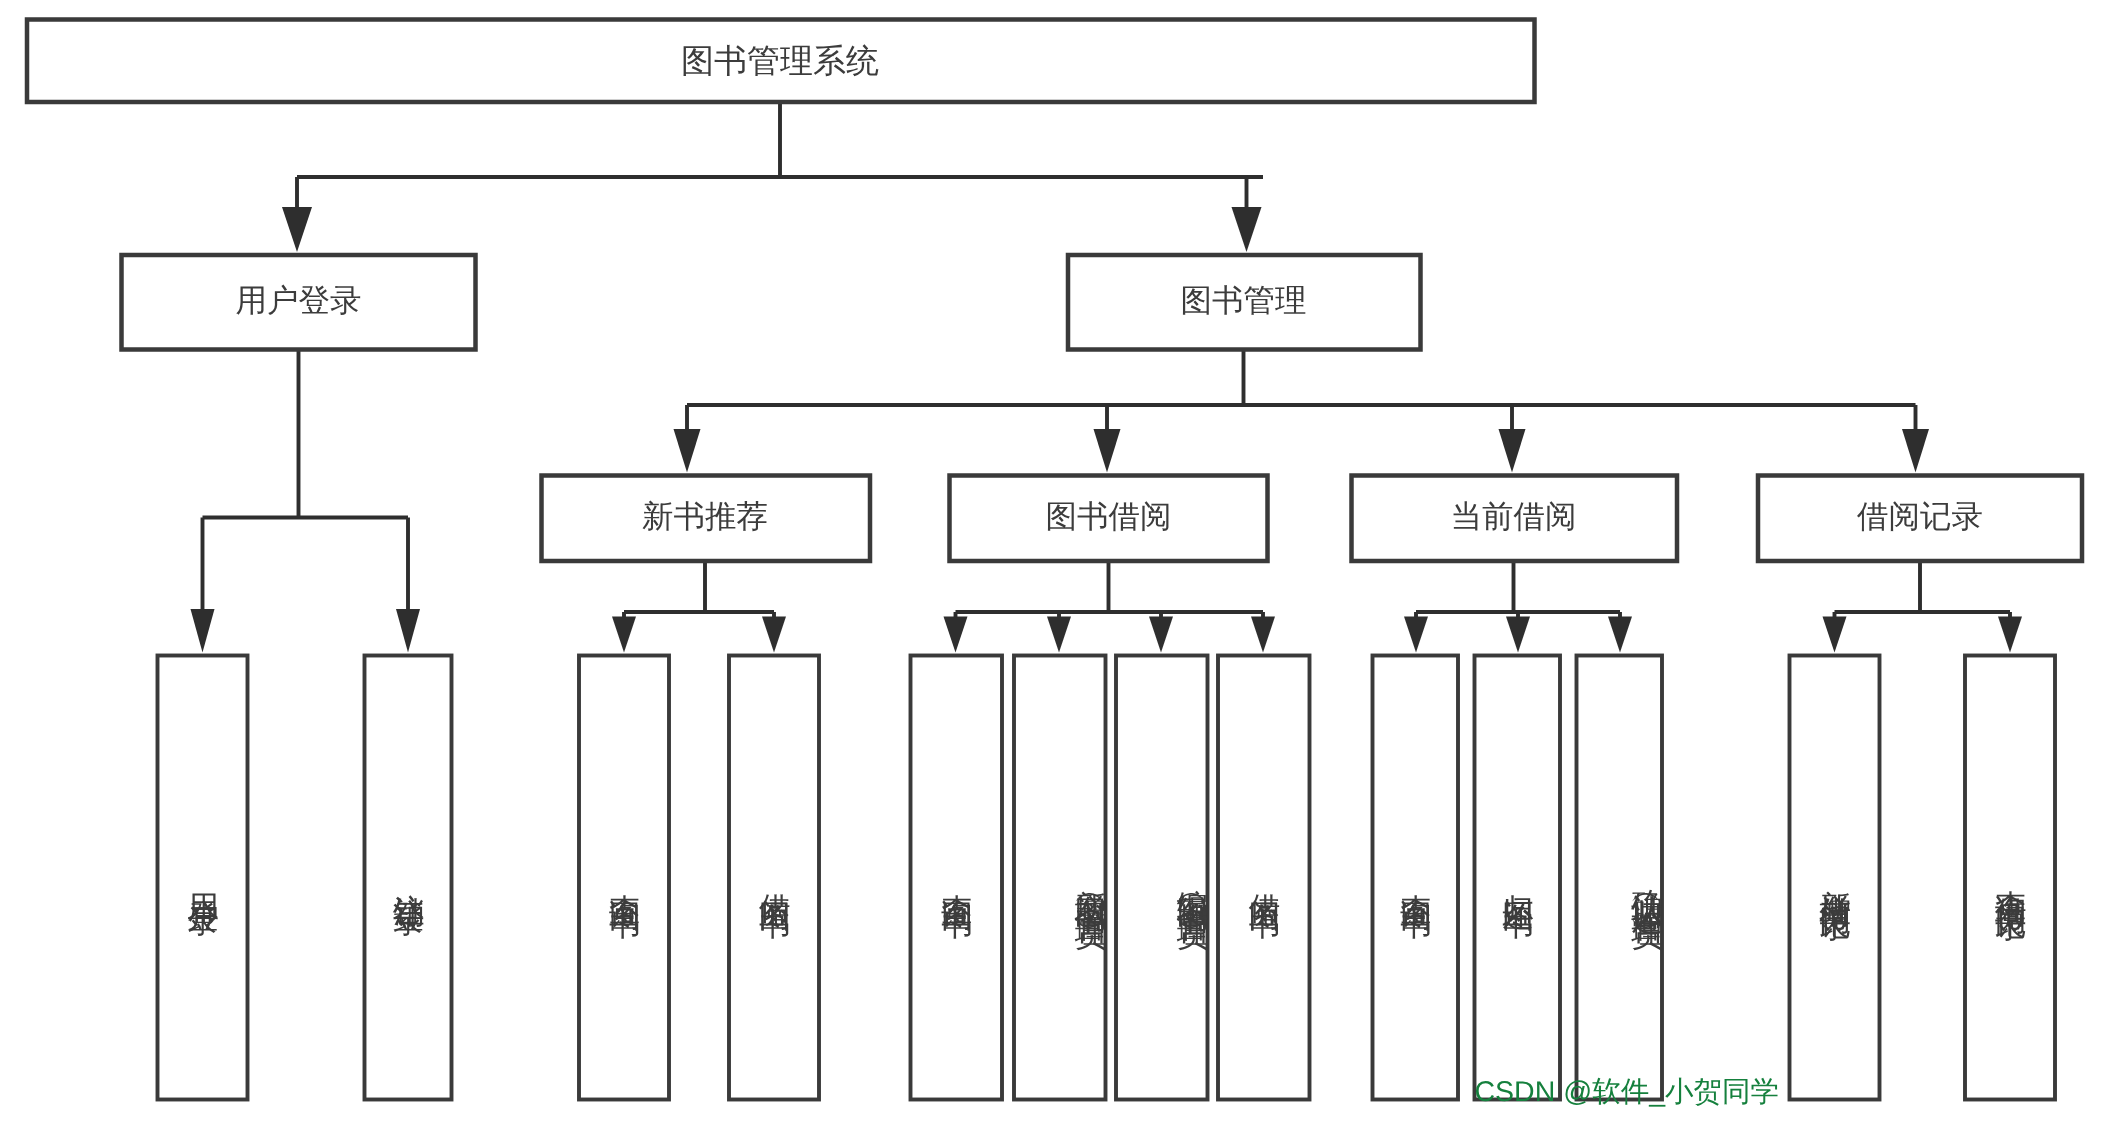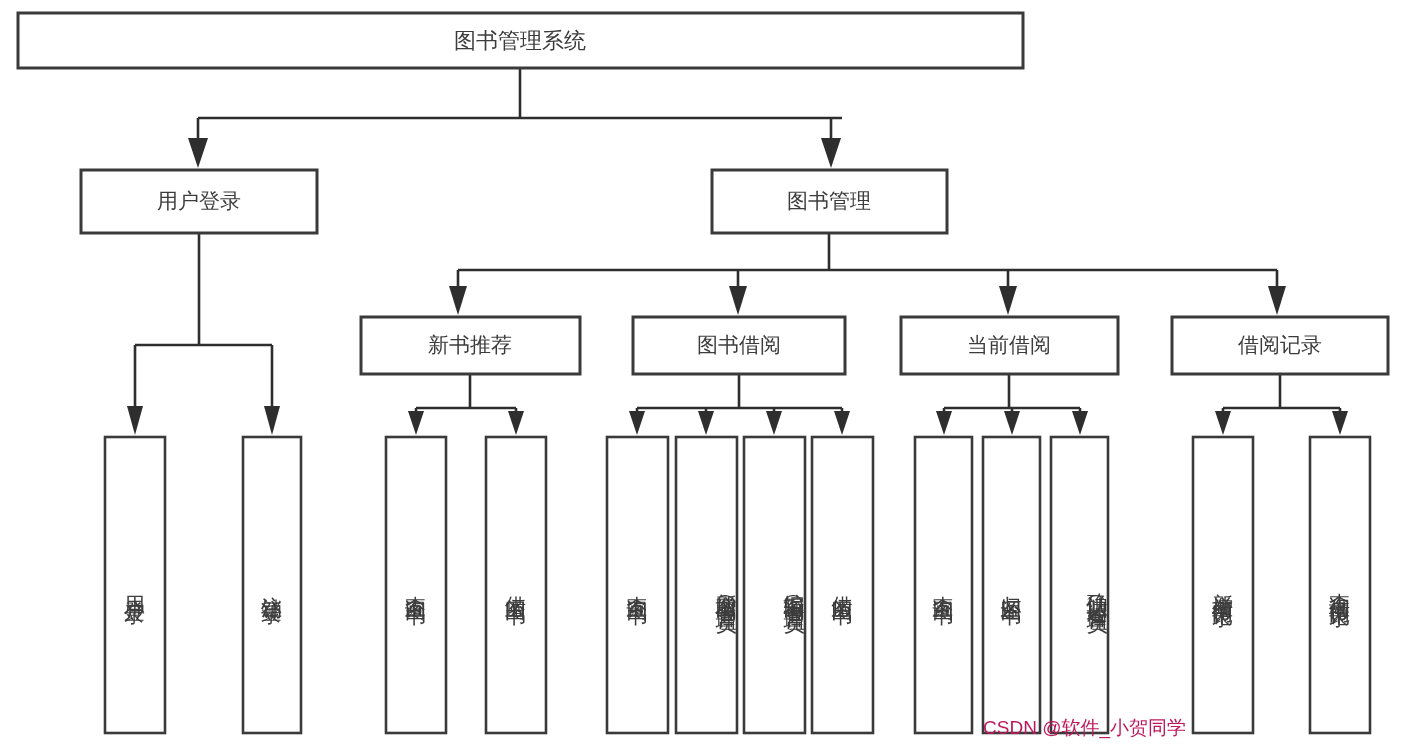--- a/index.html
+++ b/index.html
@@ -74,21 +74,21 @@
     justify-content: center;
     white-space: nowrap;
     pointer-events: none;
   }
   .watermark {
     position: absolute;
     right: 8px;
     bottom: 6px;
     font-family: "Liberation Sans", "DejaVu Sans", sans-serif;
     font-size: 19px;
-    color: #be185d;
+    color: #15803d;
     white-space: nowrap;
   }
 </style>
 </head>
 <body>
 
 <div id="diagram-root">
 
   <svg class="flow" viewBox="0 0 1405 747">
 

